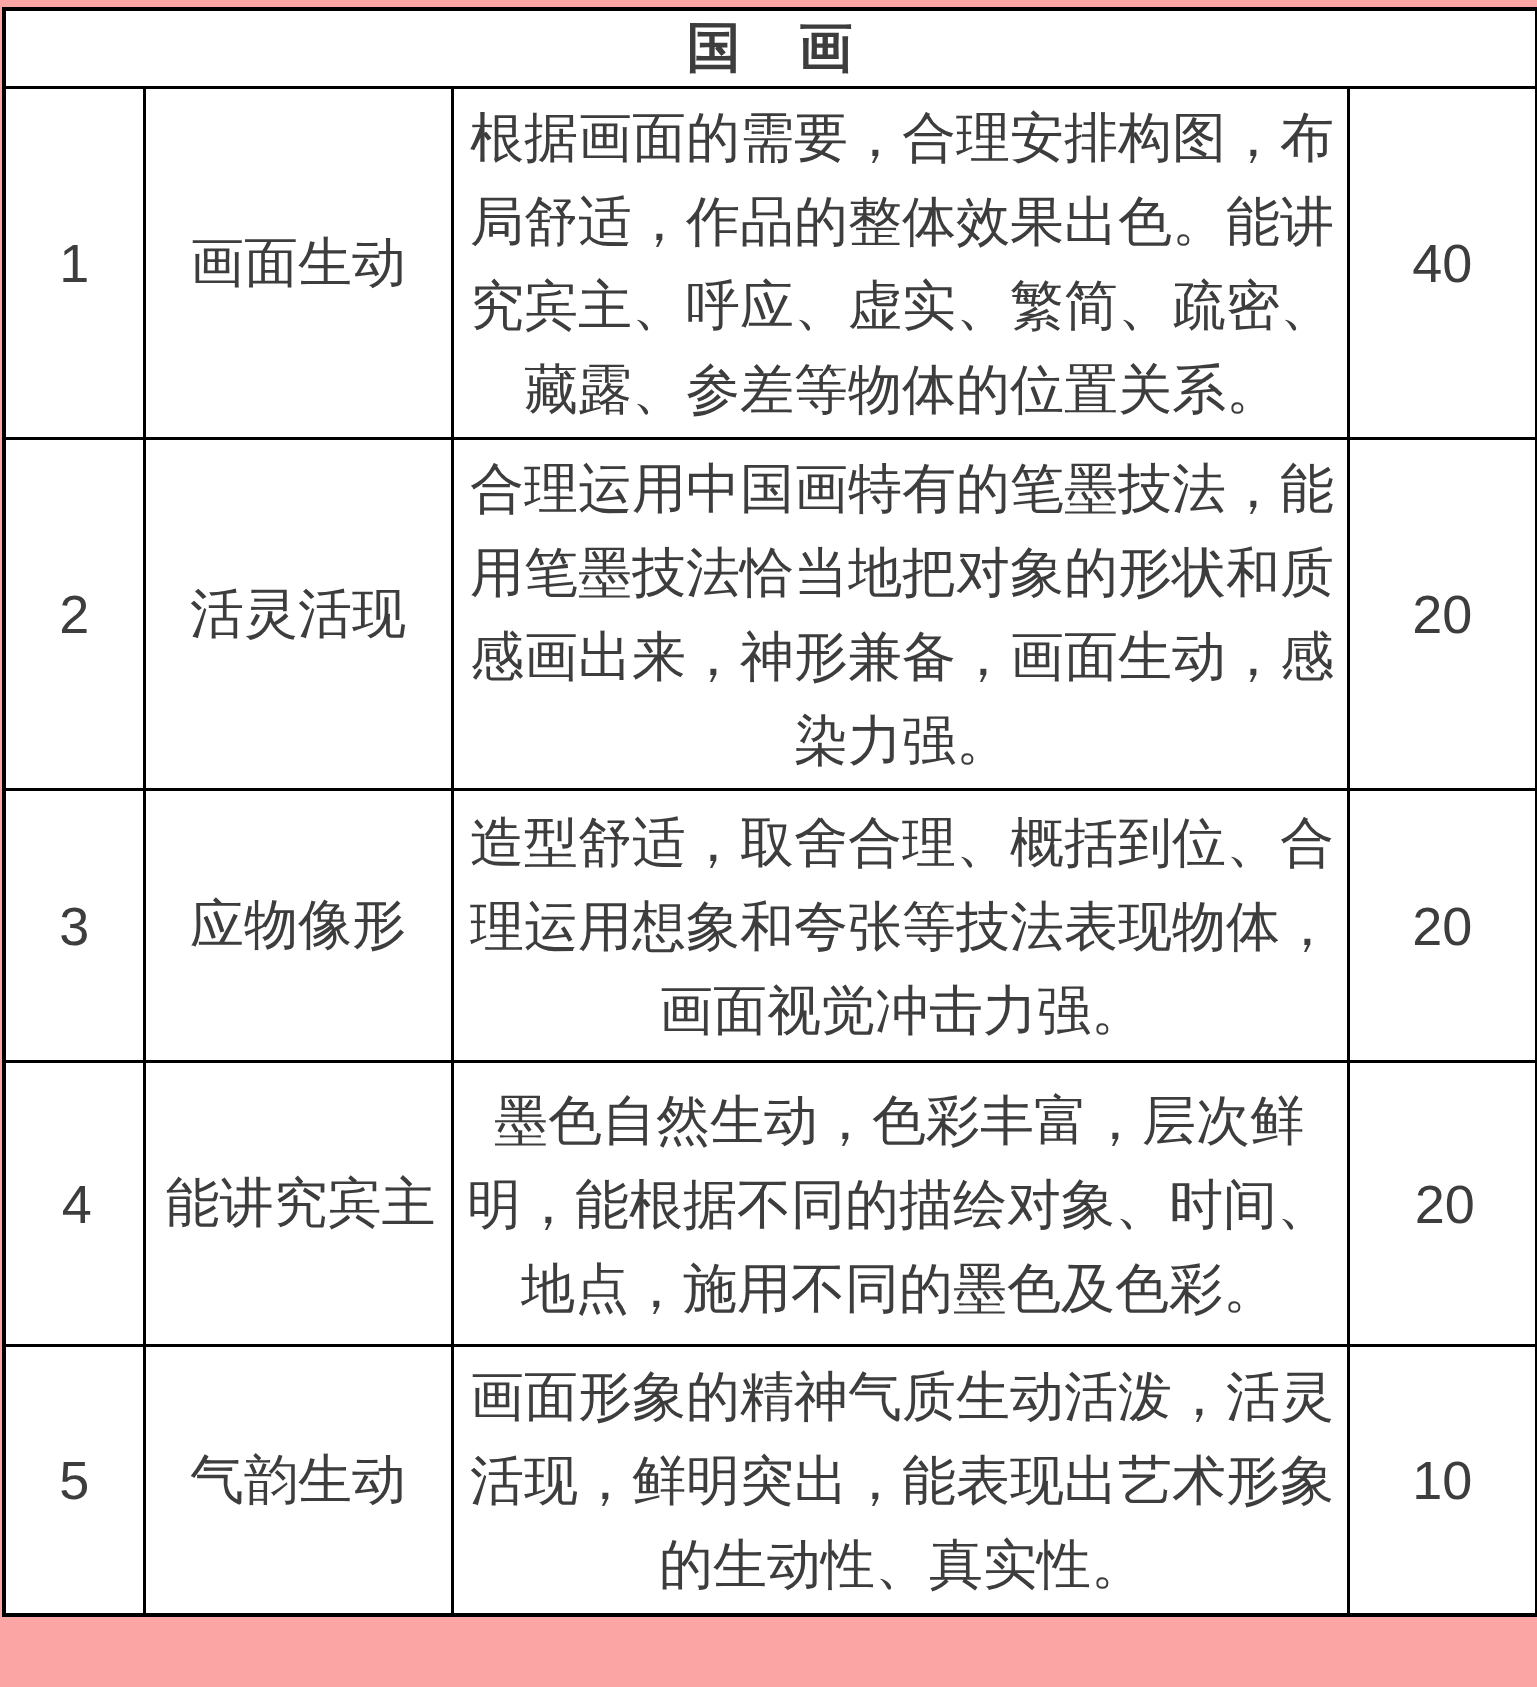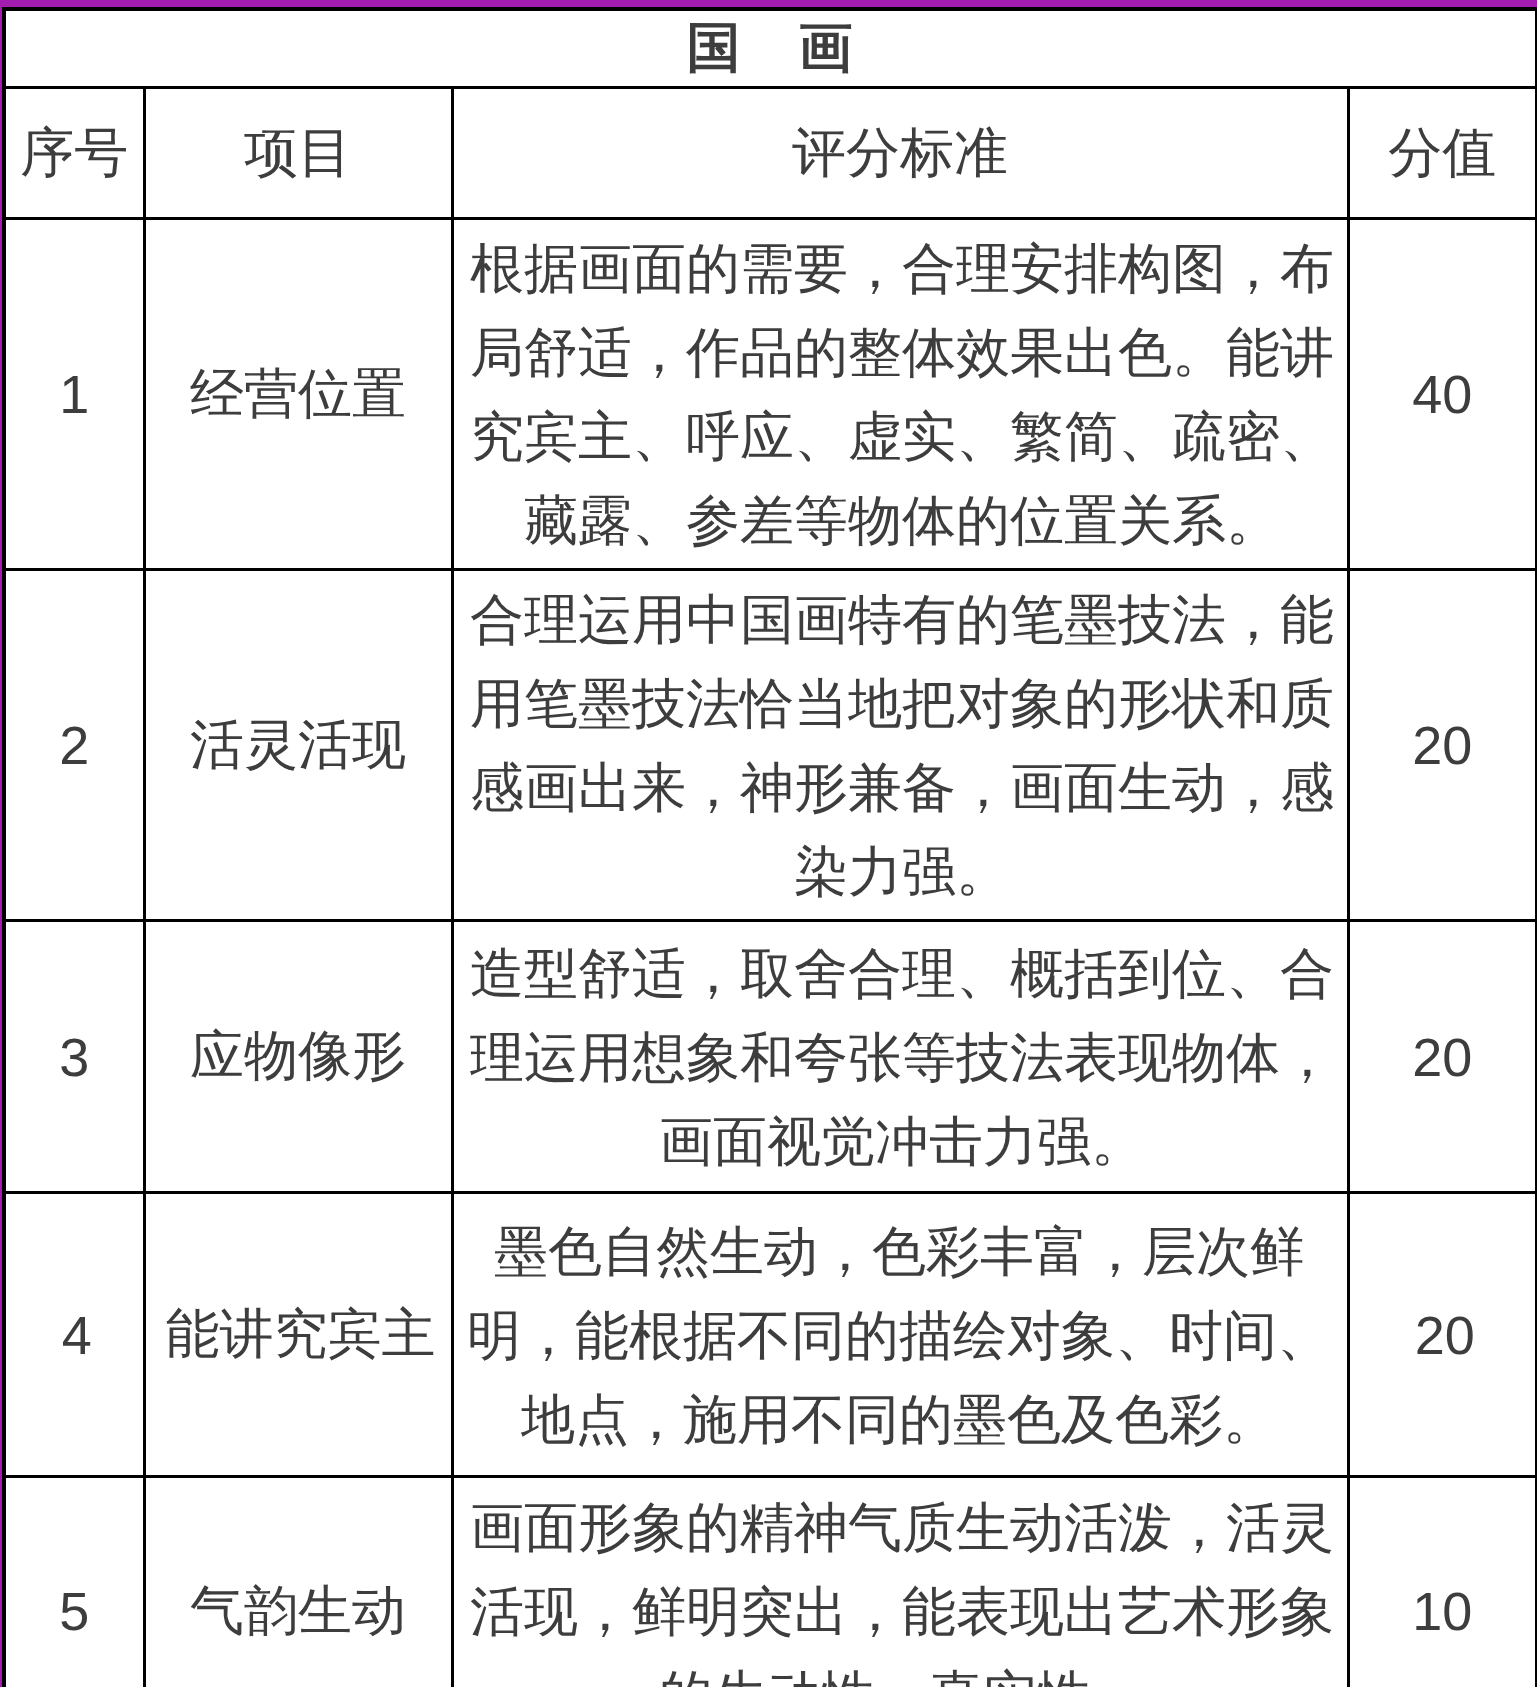--- a/index.html
+++ b/index.html
@@ -5,21 +5,21 @@
   html, body {
     margin: 0;
     padding: 0;
     background: #ffffff;
   }
   .page {
     width: 1537px;
     height: 1687px;
     box-sizing: border-box;
     padding: 7px 2px 4px 2px;
-    background: #a21caf;
+    background: #fca5a5;
   }
   table.rubric {
     border-collapse: collapse;
     table-layout: fixed;
     width: 1533px;
     font-family: "Liberation Sans", sans-serif;
     color: #3d3d3d;
     background: #ffffff;
     border: 4px solid #000000;
   }
@@ -57,29 +57,23 @@
     <colgroup>
       <col style="width:140px">
       <col style="width:308px">
       <col style="width:896px">
       <col style="width:189px">
     </colgroup>
     <tbody>
       <tr class="title-row">
         <td colspan="4" class="title-cell">国　画</td>
       </tr>
-      <tr class="header-row">
-        <td>序号</td>
-        <td>项目</td>
-        <td>评分标准</td>
-        <td>分值</td>
-      </tr>
       <tr class="row-tall">
         <td>1</td>
-        <td>经营位置</td>
+        <td>画面生动</td>
         <td class="criteria-cell">根据画面的需要，合理安排构图，布局舒适，作品的整体效果出色。能讲究宾主、呼应、虚实、繁简、疏密、藏露、参差等物体的位置关系。</td>
         <td>40</td>
       </tr>
       <tr class="row-tall">
         <td>2</td>
         <td>活灵活现</td>
         <td class="criteria-cell">合理运用中国画特有的笔墨技法，能用笔墨技法恰当地把对象的形状和质感画出来，神形兼备，画面生动，感染力强。</td>
         <td>20</td>
       </tr>
       <tr class="row-short-a">

